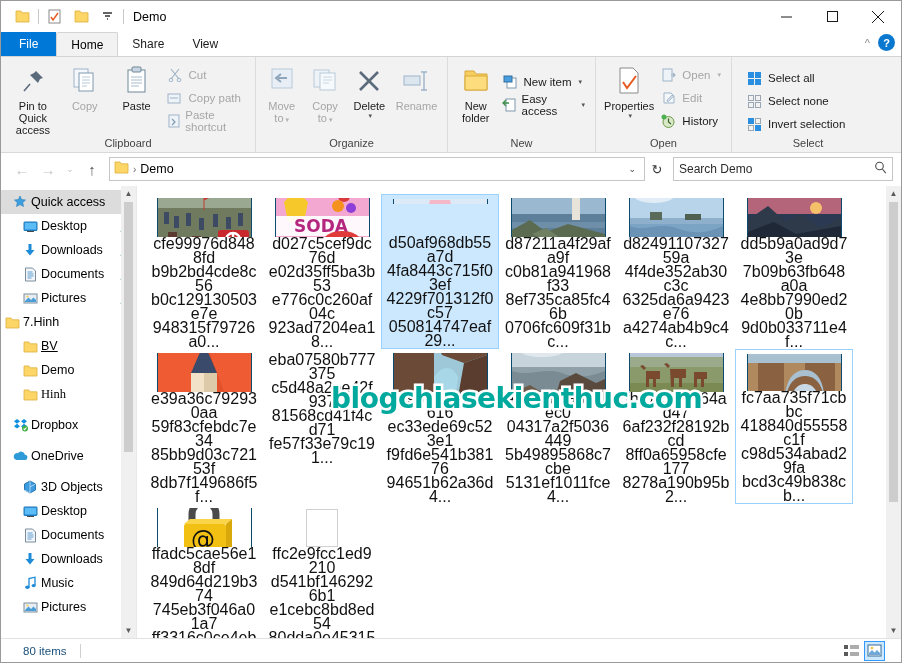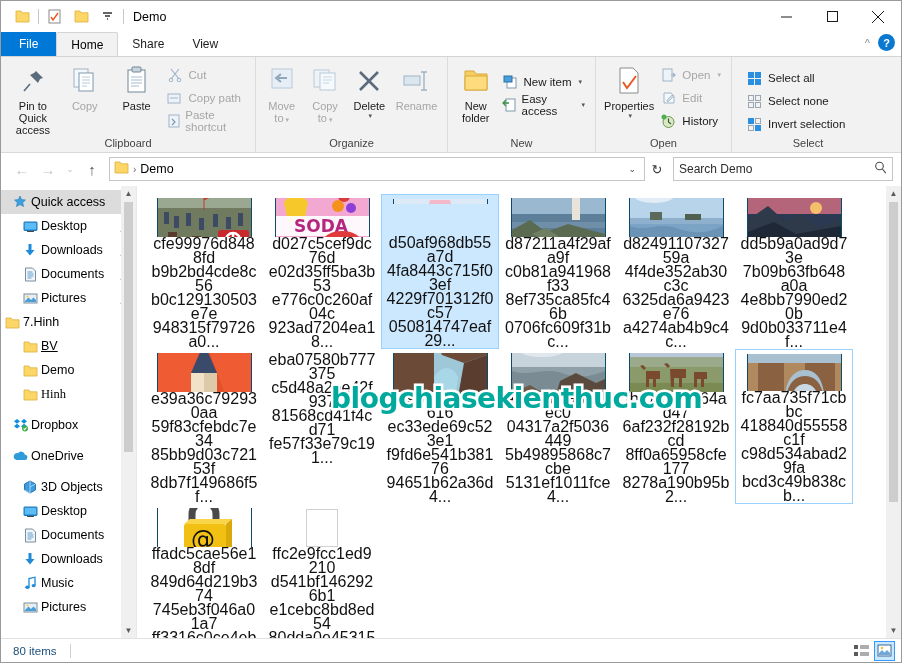--- a/index.html
+++ b/index.html
@@ -137,21 +137,21 @@
   .files-scroll { position: absolute; right: 0; top: 0; width: 15px; height: 100%;
                   background: #f0f0f0; }
   .files-scroll .arrow { height: 15px; display: flex; align-items: center;
                          justify-content: center; color: #5a5a5a; font-size: 8px; }
   .files-scroll .arrow.bot { position: absolute; bottom: 0; width: 15px; }
   .files-thumb { position: absolute; top: 16px; left: 3px; width: 9px; height: 300px;
                  background: #cdcdcd; }
 
   
   .statusbar { flex: 0 0 24px; border-top: 1px solid #e2e2e2; display: flex;
-               align-items: center; padding: 0 6px; background: #fff; }
+               align-items: center; padding: 0 16px; background: #fff; }
   .status-text { font-size: 11.5px; color: #1a4f7a; padding-left: 6px; }
   .status-sep { width: 1px; height: 14px; background: #d0d0d0; margin-left: 14px; }
   .view-btns { margin-left: auto; display: flex; gap: 2px; }
   .view-btn { width: 21px; height: 20px; display: flex; align-items: center;
               justify-content: center; }
   .view-btn.active { border: 1px solid #3399ff; background: #cce8ff; }
 </style>
 </head>
 <body>
 

